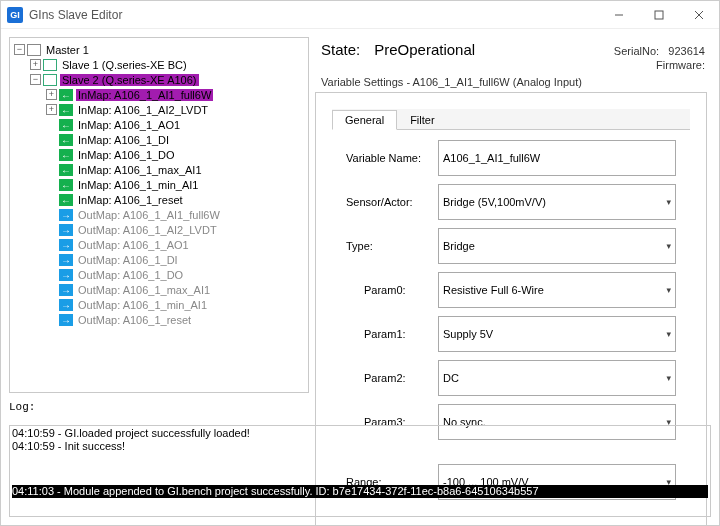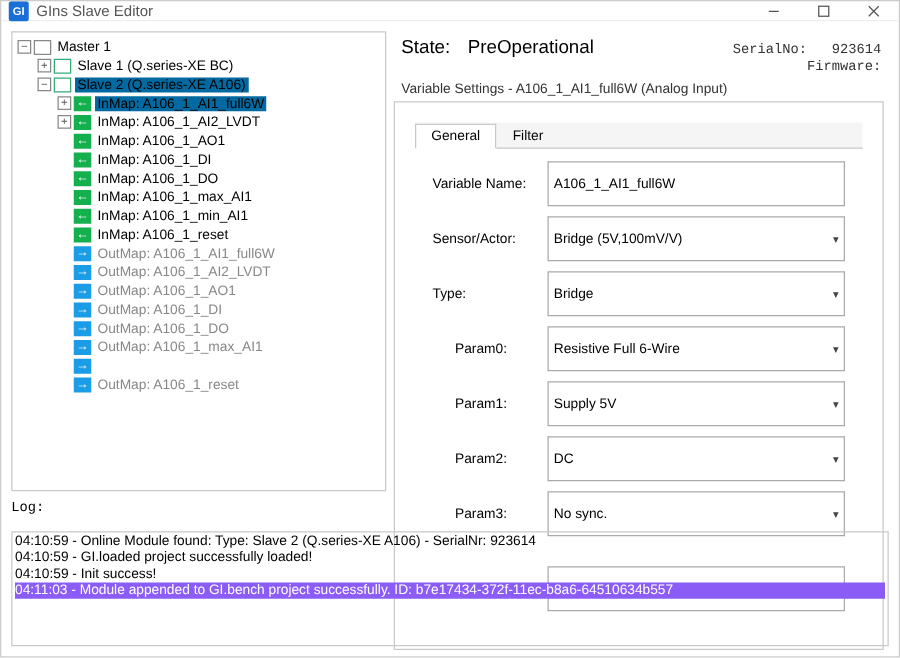--- a/index.html
+++ b/index.html
@@ -11,21 +11,21 @@
     color: #000;
     width: 720px;
     height: 526px;
     overflow: hidden;
     border: 1px solid #ccc;
     display: flex;
     flex-direction: column;
   }
   
   .titlebar {
-    height: 16px;
+    height: 28px;
     display: flex;
     align-items: center;
     padding: 0 0 0 6px;
     border-bottom: 1px solid #eee;
   }
   .app-icon {
     width: 16px; height: 16px;
     background: #1a6fd6;
     color: #fff;
     font-size: 9px;
@@ -78,38 +78,38 @@
     margin-right: 3px;
     display:flex; align-items:center; justify-content:center;
     font-size:10px;
   }
   .ic-master { background:#fff; border:1px solid #888; }
   .ic-slave { background:#fff; border:1px solid #3a7; }
   .ic-in    { background:#14b04e; color:#fff; font-weight:bold; }
   .ic-out   { background:#1a9de6; color:#fff; font-weight:bold; }
   .tree-row .lbl { padding: 0 2px; }
   .tree-row.dim .lbl { color:#888; }
-  .hl-yellow { background:#0369a1; }
+  .hl-yellow { background:#a21caf; }
   
   .right-panel {
     flex: 1;
     display:flex;
     flex-direction: column;
     min-width: 0;
   }
   .state-row {
     display:flex;
     align-items: baseline;
     padding: 4px 6px 2px 6px;
     font-size: 12px;
   }
   .state-label { font-size: 15px; margin-right: 14px; }
   .state-value { font-size: 15px; }
   .state-spacer { flex:1; }
-  .serial-group { font-size: 11px; color:#333; text-align:right; line-height:14px;font-family:Liberation Mono, monospace; }
+  .serial-group { font-size: 11px; color:#333; text-align:right; line-height:14px; }
   .var-settings-caption {
     font-size: 11px; color:#333;
     padding: 2px 6px 4px 6px;
   }
   .settings-group {
     border: 1px solid #c9c9c9;
     margin: 0 4px 0 0;
     padding: 16px;
   }
   .tabs {
@@ -178,21 +178,21 @@
   .log-label { font-size: 11px; margin-bottom: 12px; font-family: Liberation Mono, monospace; }
   .log-box {
     border: 1px solid #c9c9c9;
     height: 92px;
     overflow: auto;
     font-size: 11px;
     line-height: 13px;
     padding: 1px 2px;
   }
   .log-line { white-space: nowrap; }
-  .log-line.selected { background:#8b5cf6; color:#fff; }
+  .log-line.selected { background:#000000; color:#fff;margin-top:32px; }
 </style>
 </head>
 <body>
 
 <div class="titlebar">
   <div class="app-icon">GI</div>
   <div class="titlebar-title">GIns Slave Editor</div>
   <div class="titlebar-spacer"></div>
   <div class="win-btns">
     <div class="win-btn">
@@ -300,20 +300,21 @@
       <span class="lbl">OutMap: A106_1_DO</span>
     </div>
     <div class="tree-row dim" style="padding-left:34px">
       <span class="exp noexp"></span>
       <span class="icon ic-out">→</span>
       <span class="lbl">OutMap: A106_1_max_AI1</span>
     </div>
     <div class="tree-row dim" style="padding-left:34px">
       <span class="exp noexp"></span>
       <span class="icon ic-out">→</span>
+      <span class="lbl">OutMap: A106_1_min_AI1</span>
     </div>
     <div class="tree-row dim" style="padding-left:34px">
       <span class="exp noexp"></span>
       <span class="icon ic-out">→</span>
       <span class="lbl">OutMap: A106_1_reset</span>
     </div>
   </div>
 
   <div class="right-panel">
     <div class="state-row">
@@ -397,18 +398,17 @@
 
     <div class="btn-row">
       <div class="btn">Load Config</div>
     </div>
   </div>
 </div>
 
 <div class="log-section">
   <div class="log-label">Log:</div>
   <div class="log-box">
-    <div class="log-line">04:10:59 - Online Module found: Type: Slave 2 (Q.series-XE A106) - SerialNr: 923614</div>
     <div class="log-line">04:10:59 - GI.loaded project successfully loaded!</div>
     <div class="log-line">04:10:59 - Init success!</div>
     <div class="log-line selected">04:11:03 - Module appended to GI.bench project successfully. ID: b7e17434-372f-11ec-b8a6-64510634b557</div>
   </div>
 </div>
 
 </body></html>

